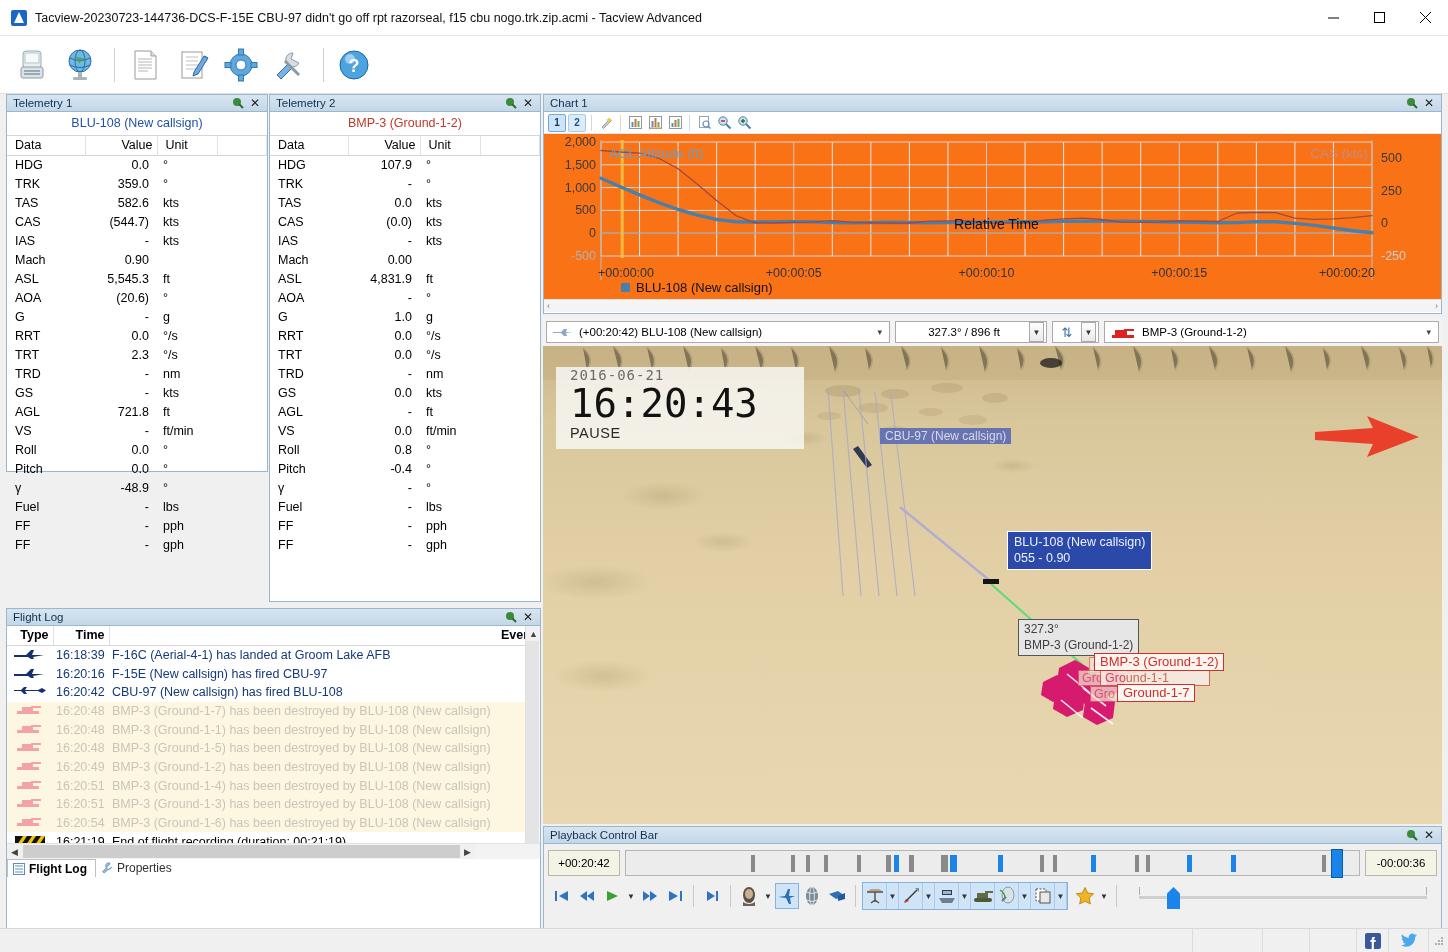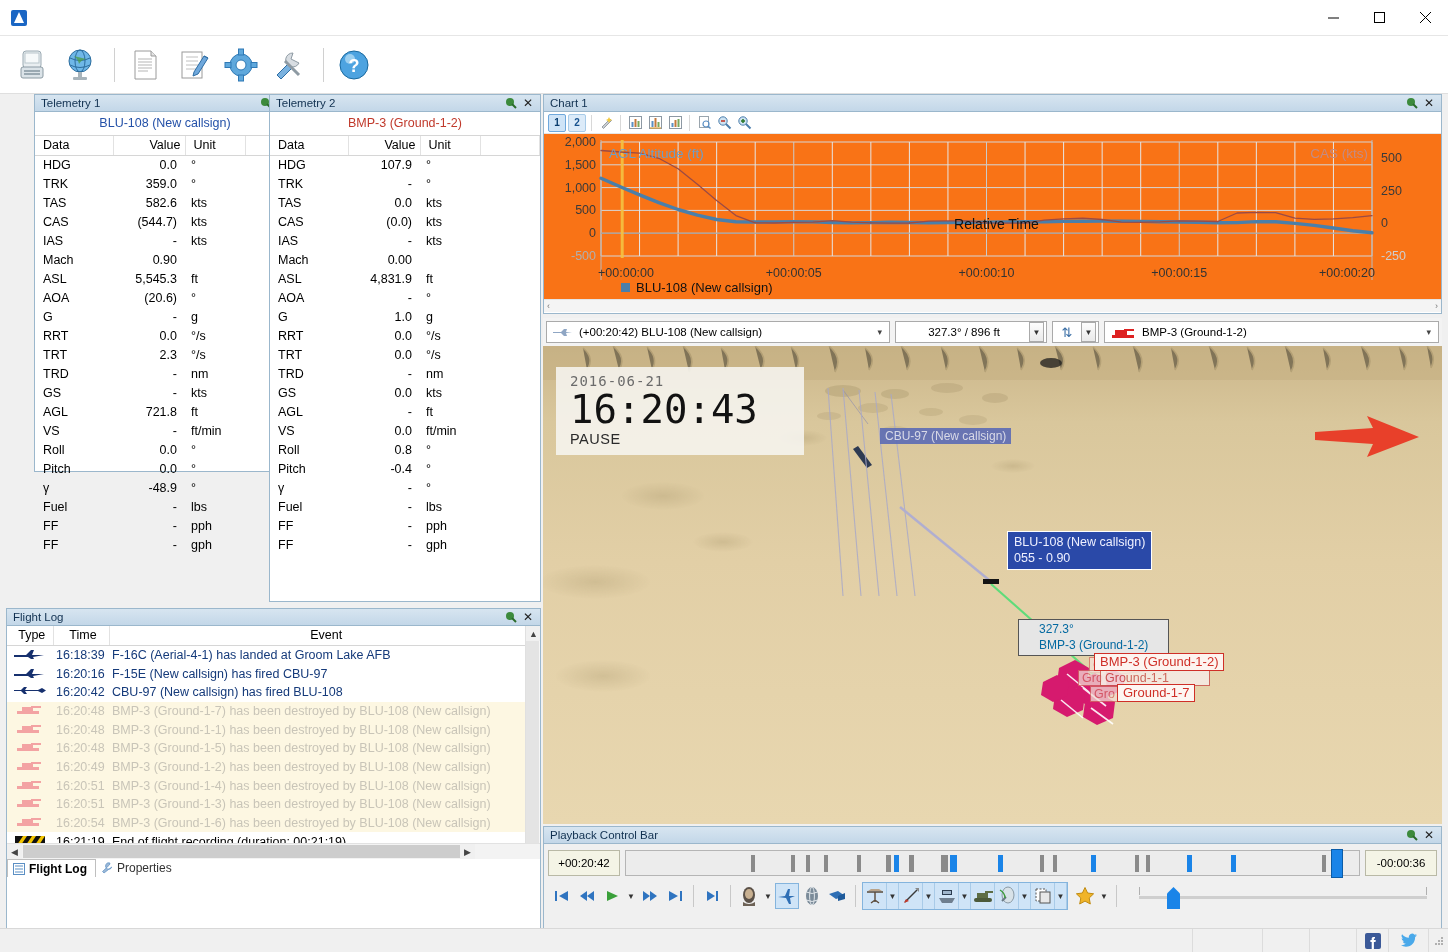--- a/index.html
+++ b/index.html
@@ -48,21 +48,21 @@
     height:17px; background:linear-gradient(#d7e5f0,#c3d7e8);
     border-bottom:1px solid #9bb7cc;
     display:flex; align-items:center; padding:0 3px 0 6px;
     font-size:11.5px; color:#103050;
   }
   .panel-hd .sp { margin-left:auto; display:flex; align-items:center; gap:4px; padding-right:2px;}
   .pin { width:12px; height:12px; display:block; }
   .xcl { font-size:12px; color:#222; line-height:10px; cursor:pointer; padding:0 2px;}
 
   
-  #telem1 { left:6px; top:94px; width:262px; height:378px;margin-left:28px; }
+  #telem1 { left:6px; top:94px; width:262px; height:378px; }
   #telem2 { left:269px; top:94px; width:272px; height:508px; }
   .tm-title { text-align:center; font-size:12.5px; padding:4px 0 5px; border-bottom:1px solid #d6d6d6; }
   .tm-title.blue { color:#2451a8; }
   .tm-title.red  { color:#c0392b; }
   table.tm { width:100%; border-collapse:collapse; font-size:12.5px; table-layout:fixed;}
   table.tm th {
     font-weight:normal; text-align:left; padding:2px 4px 3px 8px;
     border-bottom:1px solid #d6d6d6; border-right:1px solid #e2e2e2; color:#000;
   }
   table.tm th.v { text-align:right; }
@@ -70,21 +70,21 @@
   table.tm td.v { text-align:right; padding-right:8px; }
   table.tm td.u { color:#000; padding-left:6px; }
   .c-data { width:78px; } .c-val { width:72px; } .c-unit { width:60px; }
   .c-pad  { }
 
   
   #flightlog { left:6px; top:608px; width:535px; height:325px; }
   .fl-body { position:relative; height:251px; overflow:hidden; }
   table.fl { width:100%; border-collapse:collapse; font-size:12.5px; table-layout:fixed; }
   table.fl th {
-    font-weight:normal; text-align:center; padding:2px 4px 3px 8px;
+    font-weight:bold; text-align:right; padding:2px 4px 3px 8px;
     border-bottom:1px solid #d6d6d6; border-right:1px solid #e2e2e2;
   }
   table.fl td { padding:1px 3px; height:18.7px; vertical-align:middle; white-space:nowrap;}
   .fl-ty { width:46px; text-align:center;}
   .fl-tm { width:56px; }
   tr.dim td { background:#fdf7e2; color:#c9c5b8; }
   tr.norm td { color:#153a7a; }
   tr.end td { color:#000; }
   .fl-scroll-v { position:absolute; right:0; top:0; width:15px; height:251px; background:#f6f6f6; border-left:1px solid #e0e0e0;}
   .arr { width:15px; height:15px; display:flex; align-items:center; justify-content:center; font-size:9px; color:#444; background:#f0f0f0;}
@@ -139,20 +139,21 @@
   #status { position:absolute; left:0; bottom:0; width:1448px; height:24px; background:#f0f0f0; border-top:1px solid #d8d8d8; display:flex; align-items:center;}
   .st-cell { height:24px; border-left:1px solid #dcdcdc; display:flex; align-items:center; justify-content:center;}
 </style>
 </head>
 <body>
 
 <div id="app">
 
   <div class="titlebar">
     <div class="tb-icon"></div>
+    <div class="tb-title">Tacview-20230723-144736-DCS-F-15E CBU-97 didn't go off rpt razorseal, f15 cbu nogo.trk.zip.acmi - Tacview Advanced</div>
     <div class="tb-btns">
       <div class="tb-btn">
         <svg width="11" height="11">
             <line x1="0" y1="6" x2="11" y2="6" stroke="#000" stroke-width="1"></line>
           </svg>
       </div>
       <div class="tb-btn">
         <svg width="11" height="11">
             <rect x="0.5" y="0.5" width="10" height="10" fill="none" stroke="#000"></rect>
           </svg>
@@ -982,37 +983,37 @@
       </g>
 
       <g stroke="#d0403a" stroke-width="0.9" opacity=".8" fill="none">
         <path d="M552 318 L590 312"></path>
         <path d="M560 330 L612 324"></path>
         <path d="M566 342 L628 338"></path>
       </g>
     </svg>
 
     
-    <div style="position:absolute; left:13px; top:21px; width:248px; background:rgba(246,245,240,0.88); padding:6px 14px 8px;">
+    <div style="position:absolute; left:13px; top:21px; width:248px; background:rgba(246,245,240,0.88); padding:0 14px 8px;">
       <div style="font-family:'DejaVu Sans Mono',monospace; font-size:14px; color:#6b6b6b; letter-spacing:1px;">2016-06-21</div>
       <div style="font-family:'DejaVu Sans Mono',monospace; font-size:39px; line-height:42px; color:#121212;">16:20:43</div>
       <div style="font-size:14.5px; color:#2a2a2a; letter-spacing:0.5px;">PAUSE</div>
     </div>
 
     
     <div style="position:absolute; left:337px; top:82px; background:#5b6bb5; color:#d8dbf0; padding:1px 5px; font-size:12px; opacity:.9;">CBU-97 (New callsign)</div>
 
     
     <div style="position:absolute; left:464px; top:185px; background:#2a49a8; border:1.5px solid #ffffff; color:#eef0ff; padding:2px 6px 3px; font-size:12.5px; line-height:16px;">
       <div>BLU-108 (New callsign)</div>
       <div>055 - 0.90</div>
     </div>
 
     
-    <div style="position:absolute; left:475px; top:273px; background:#e6e6e6; border:1px solid #555; color:#0369a1; padding:1px 20px 2px; font-size:12px; line-height:16px;">
+    <div style="position:absolute; left:475px; top:273px; background:#e6e6e6; border:1px solid #555; color:#404040; padding:1px 5px 2px; font-size:12px; line-height:16px;">
       <div>327.3°</div>
       <div>BMP-3 (Ground-1-2)</div>
     </div>
 
     
     <div style="position:absolute; left:546px; top:311px; color:#d36a64; font-size:12.5px; background:#f3e0d6; border:1px solid #d36a64; padding:0 3px; opacity:.75;">Gr</div>
     <div style="position:absolute; left:535px; top:324px; color:#d36a64; font-size:12.5px; background:#f0ded4; border:1px solid #d36a64; padding:0 3px; opacity:.75;">Gro</div>
     <div style="position:absolute; left:547px; top:340px; color:#d36a64; font-size:12.5px; background:#f0ded4; border:1px solid #d36a64; padding:0 3px; opacity:.75;">Gro</div>
 
     

